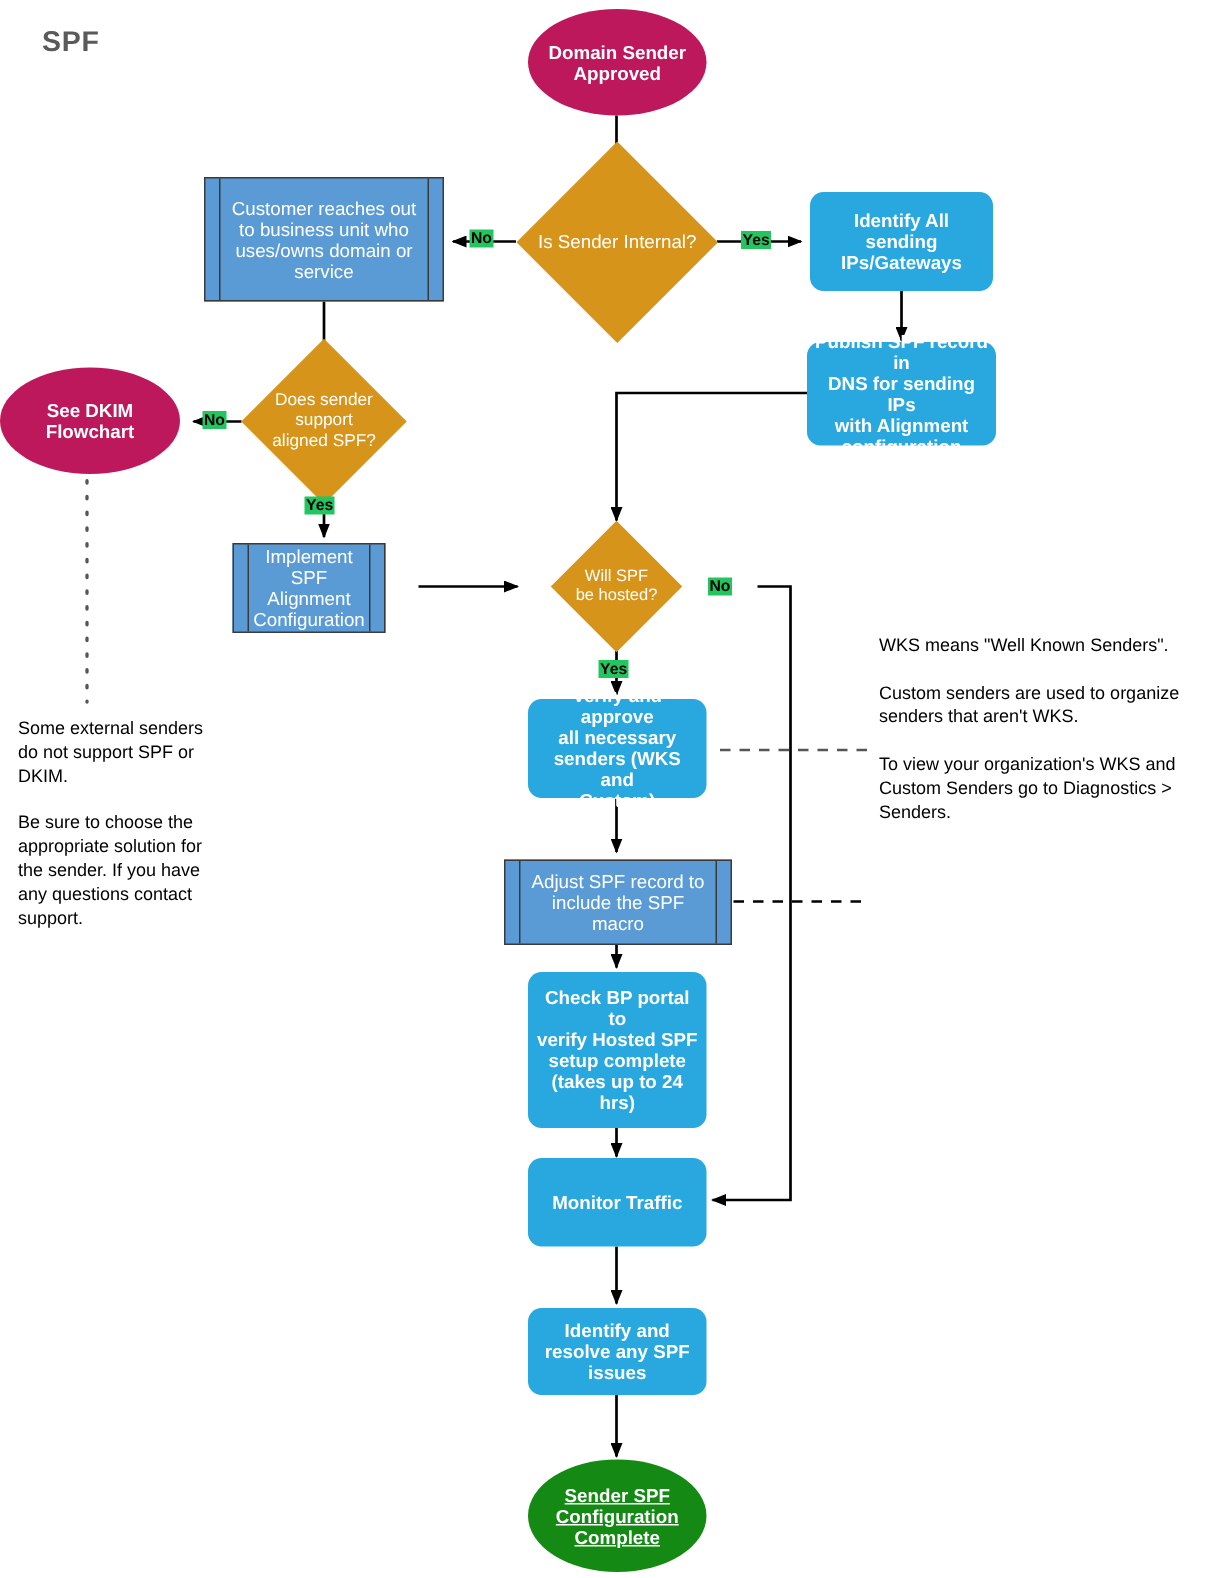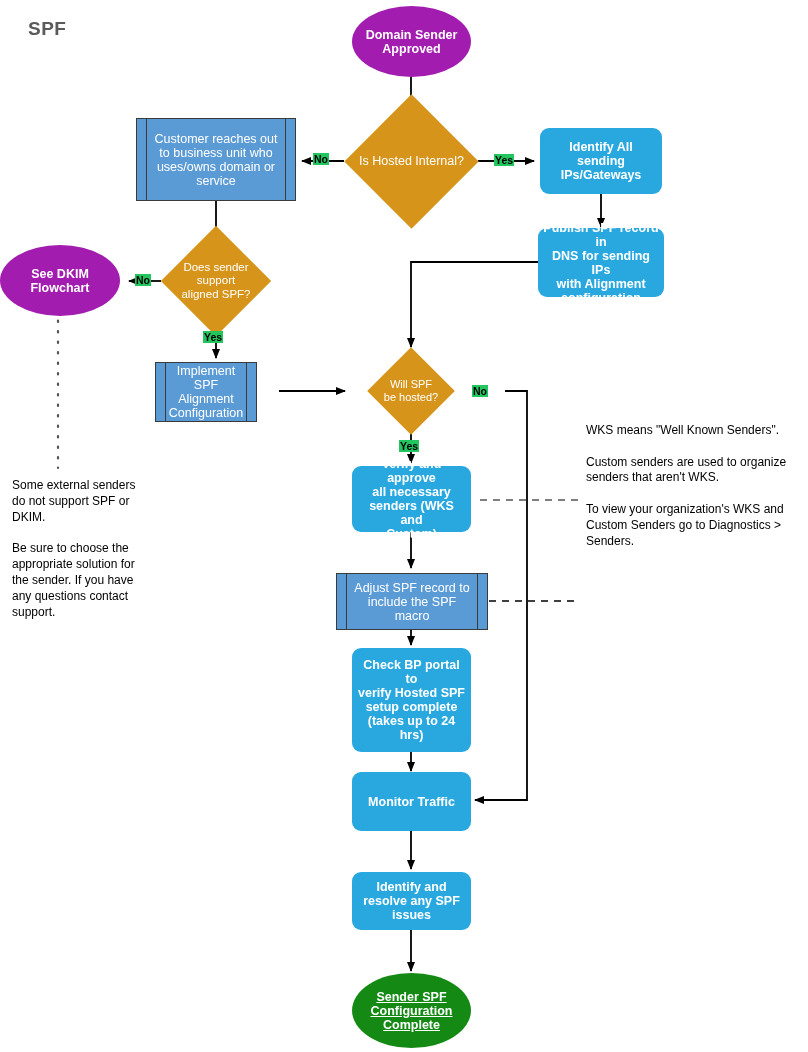--- a/index.html
+++ b/index.html
@@ -10,21 +10,21 @@
 
   .node{position:absolute;box-sizing:border-box;display:flex;align-items:center;
         justify-content:center;text-align:center;color:#ffffff;line-height:1.12;}
 
   
   .title{position:absolute;left:28px;top:18px;font-size:19px;font-weight:bold;
          color:#5a5a5a;letter-spacing:.5px;}
 
   
   .ellipse{border-radius:50%;font-size:12.5px;font-weight:bold;}
-  .ellipse-green-light{background:#a21caf;}
+  .ellipse-green-light{background:#be185d;}
   .ellipse-green-dark{background:#148a14;}
 
   
   .diamond-wrap{position:absolute;}
   .diamond-shape{position:absolute;left:0;top:0;width:100%;height:100%;
         background:#d7941a;transform:rotate(45deg);}
   .diamond-label{position:absolute;left:-22px;top:0;width:calc(100% + 44px);height:100%;
         display:flex;align-items:center;justify-content:center;text-align:center;
         color:#ffffff;font-size:12.5px;line-height:1.15;}
 
@@ -96,21 +96,21 @@
     <path d="M489,601 L580,601" stroke="#000" stroke-width="1.6" fill="none" stroke-dasharray="7,6"></path>
   </svg>
 
   <div class="node ellipse ellipse-green-light" style="left:352px;top:6px;width:119px;height:71px;">
     <span style="white-space:pre-line">Domain Sender
 Approved</span>
   </div>
 
   <div class="diamond-wrap" style="left:364px;top:114px;width:95px;height:95px;">
     <div class="diamond-shape"></div>
-    <div class="diamond-label" style="white-space:pre-line">Is Hosted Internal?</div>
+    <div class="diamond-label" style="white-space:pre-line">Is Sender Internal?</div>
   </div>
 
   <div class="node subproc" style="left:136px;top:118px;width:160px;height:83px;position:absolute;">
     <span class="bar-l"></span>
     <span class="bar-r"></span>
     <span style="white-space:pre-line">Customer reaches out
 to business unit who
 uses/owns domain or
 service</span>
   </div>

